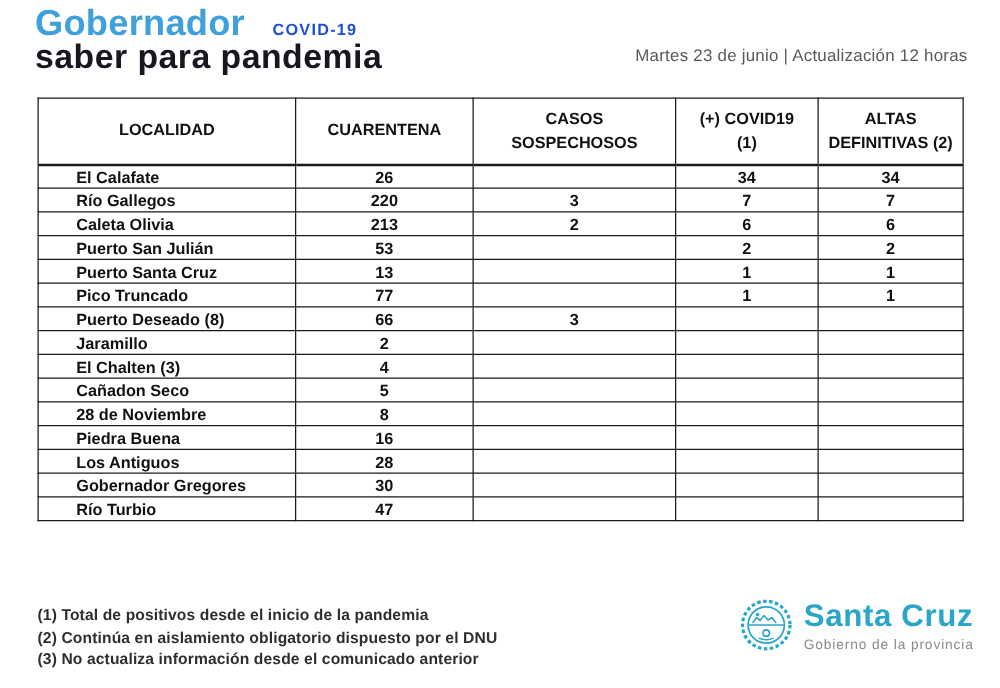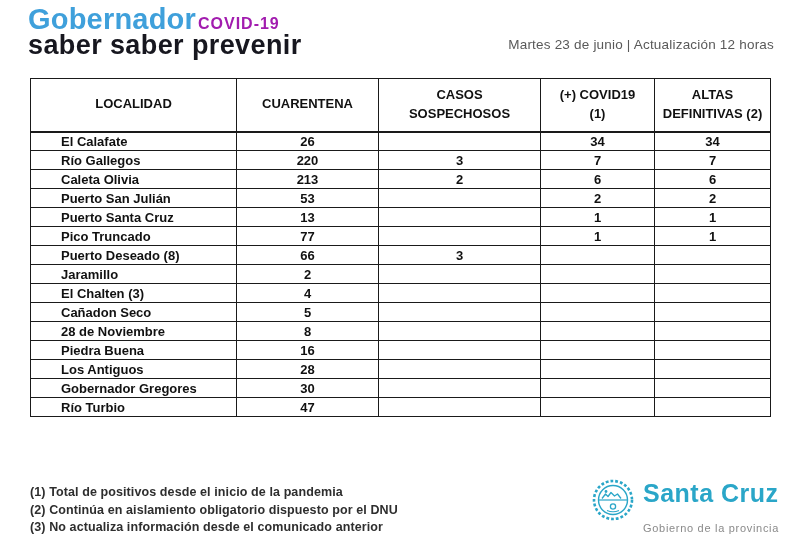--- a/index.html
+++ b/index.html
@@ -11,22 +11,22 @@
     overflow: hidden;
   }
 
   
   .brand { position: absolute; left: 28px; top: 4px; }
   .brand-line1 {
     font-size: 29px; font-weight: bold; color: #3FA0DB;
     letter-spacing: 0.2px; line-height: 1.05;
   }
   .covid-tag {
-    font-size: 16px; font-weight: bold; color: #a21caf;
-    letter-spacing: 1px; margin-left: 2px;
+    font-size: 13px; font-weight: bold; color: #1d4ed8;
+    letter-spacing: 1px; margin-left: 22px;
   }
   .brand-line2 {
     font-size: 27px; font-weight: bold; color: #17171f;
     letter-spacing: 0.4px; margin-top: -2px; line-height: 1.0;
   }
 
   .date-line {
     position: absolute; right: 26px; top: 37px;
     font-size: 13.5px; font-weight: normal; color: #595959;
     letter-spacing: 0.2px;
@@ -59,31 +59,31 @@
 
   
   .logo { position: absolute; left: 592px; top: 479px; display: flex; align-items: flex-start; }
   .seal { width: 42px; height: 42px; flex: 0 0 auto; }
   .logo-text { margin-left: 9px; padding-top: 2px; }
   .logo-name {
     font-size: 25px; font-weight: bold; color: #2AA6C8;
     letter-spacing: 0.5px; line-height: 1.0;
   }
   .logo-sub {
-    font-size: 11px; color: #8a8a8a; letter-spacing: 0.7px; margin-top: 16px;
+    font-size: 11px; color: #8a8a8a; letter-spacing: 0.7px; margin-top: 4px;
   }
 </style>
 </head>
 <body>
 
 <div class="brand">
   <div class="brand-line1">
     <span>Gobernador</span><span class="covid-tag">COVID-19</span>
   </div>
-  <div class="brand-line2">saber saber prevenir</div>
+  <div class="brand-line2">saber para pandemia</div>
 </div>
 
 <div class="date-line">Martes 23 de junio | Actualización 12 horas</div>
 
 <table class="report">
   <colgroup>
     <col style="width:206px">
       <col style="width:142px">
       <col style="width:162px">
     <col style="width:114px">

